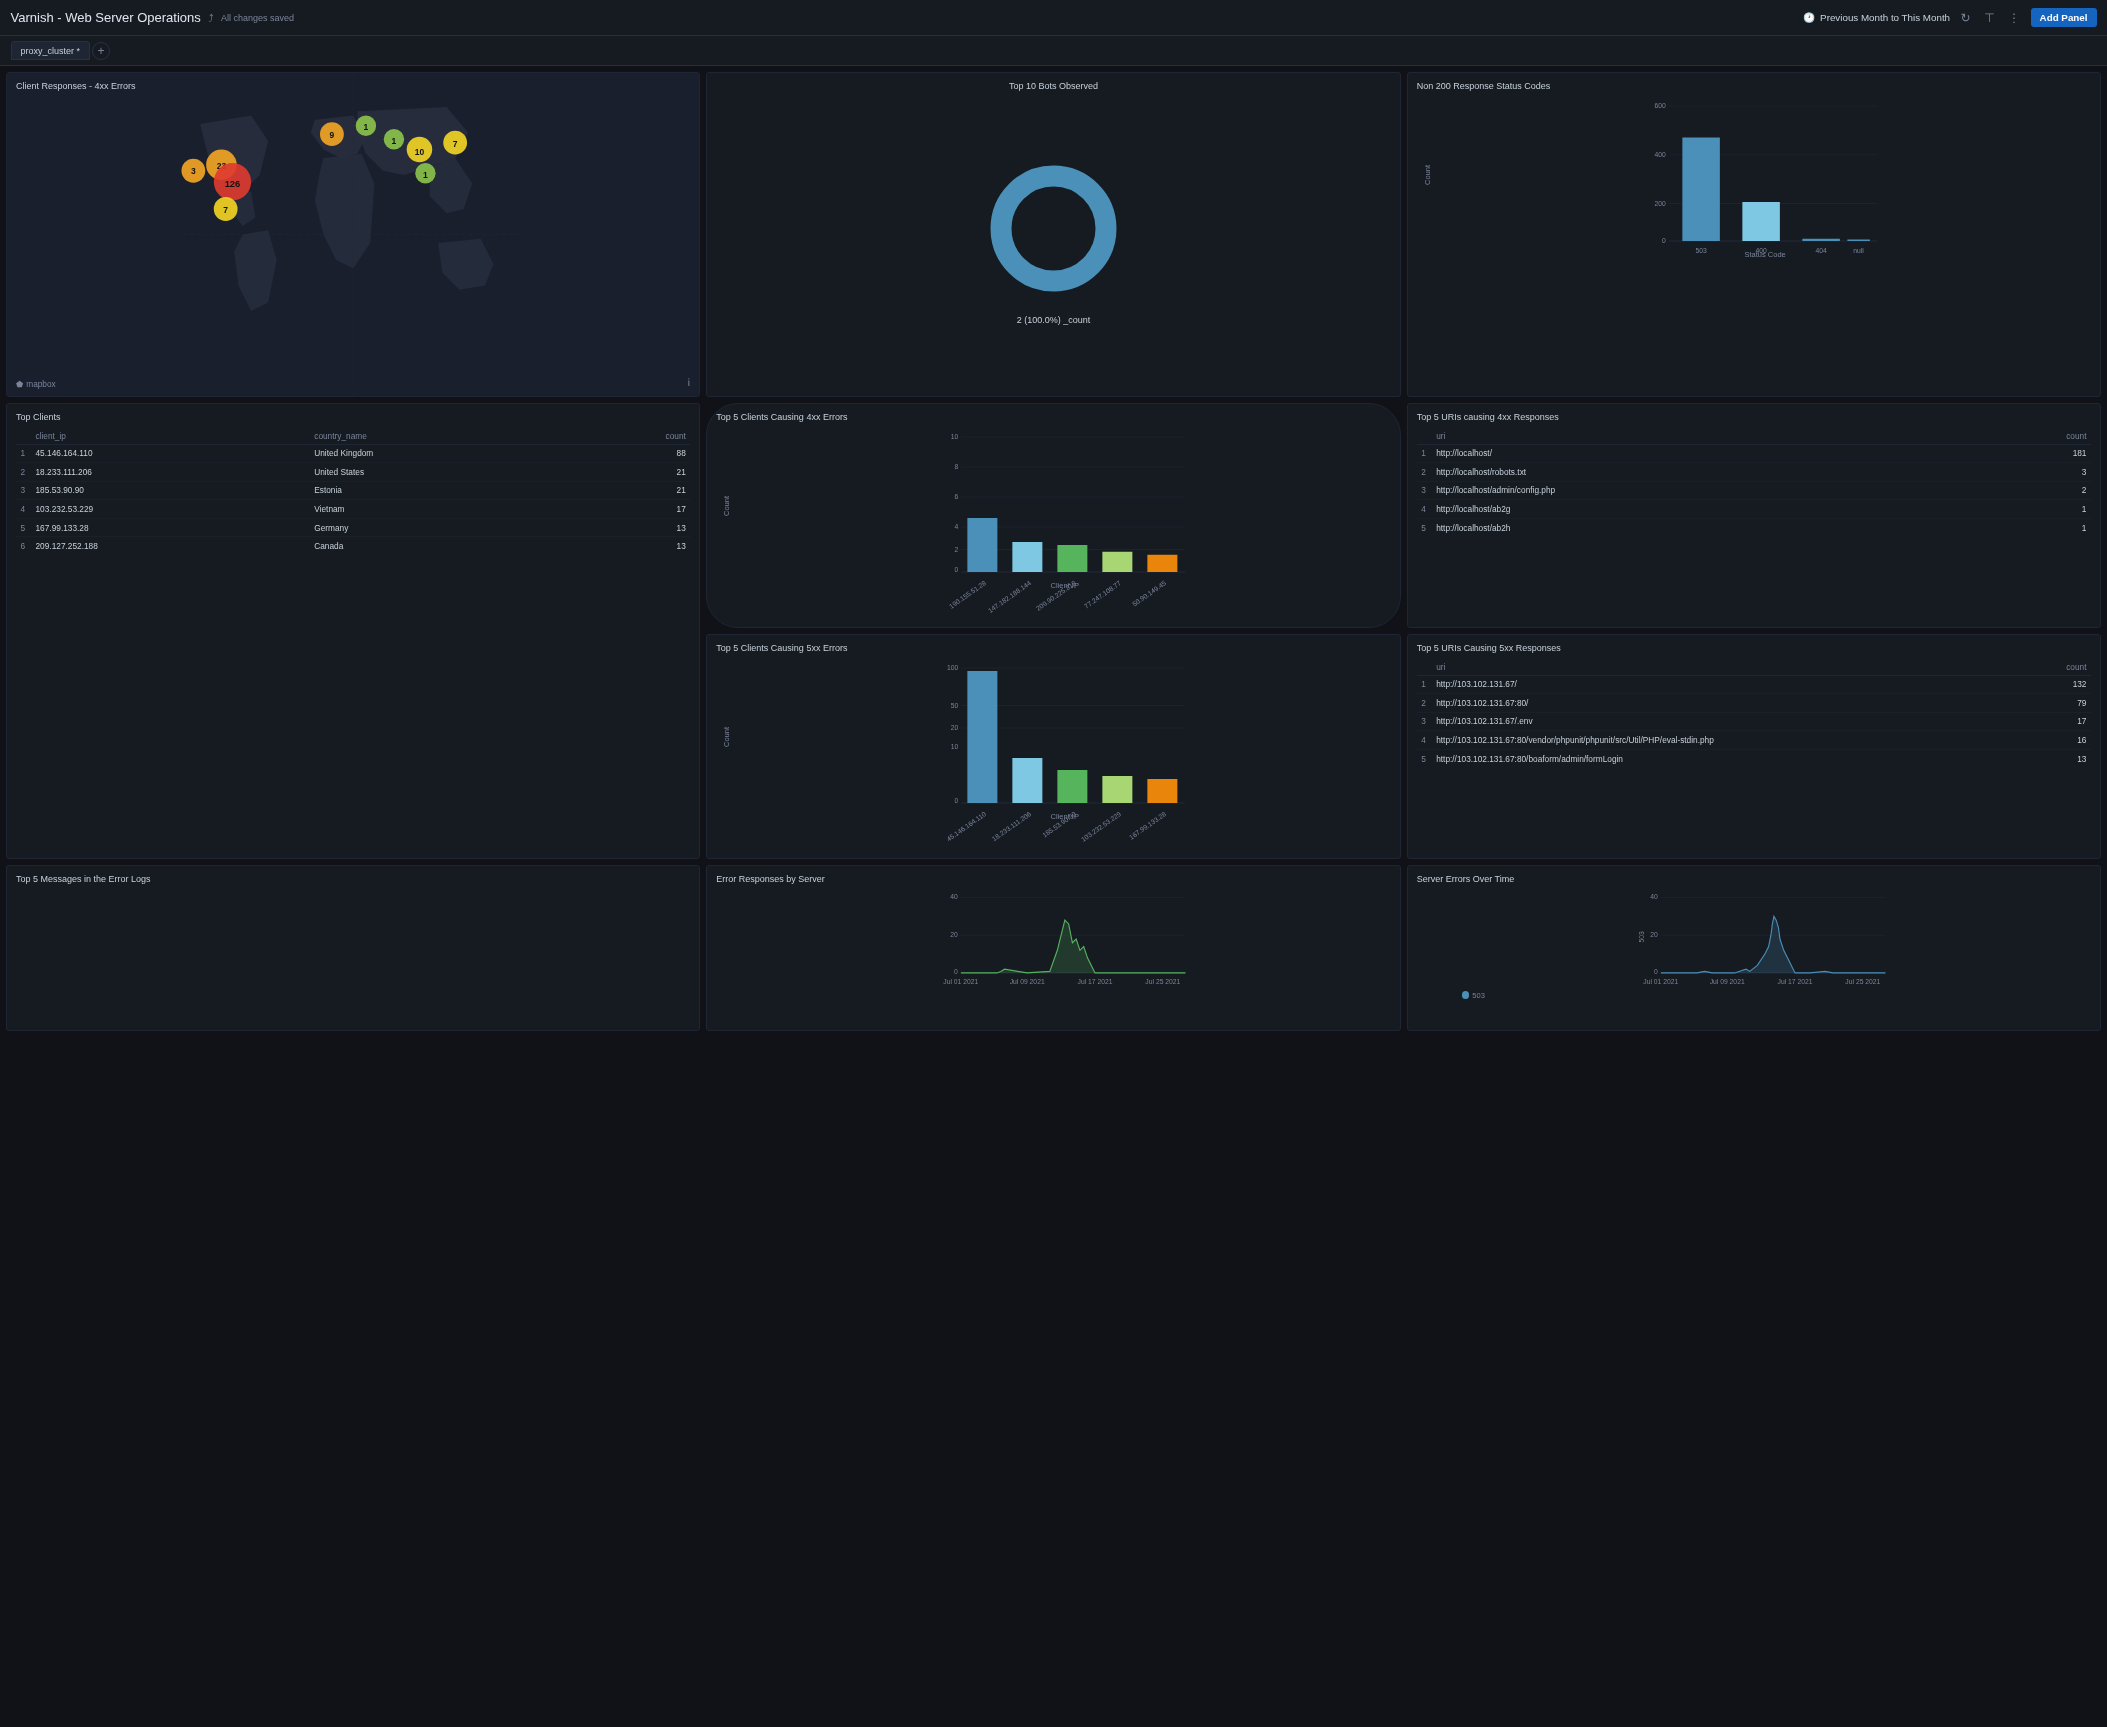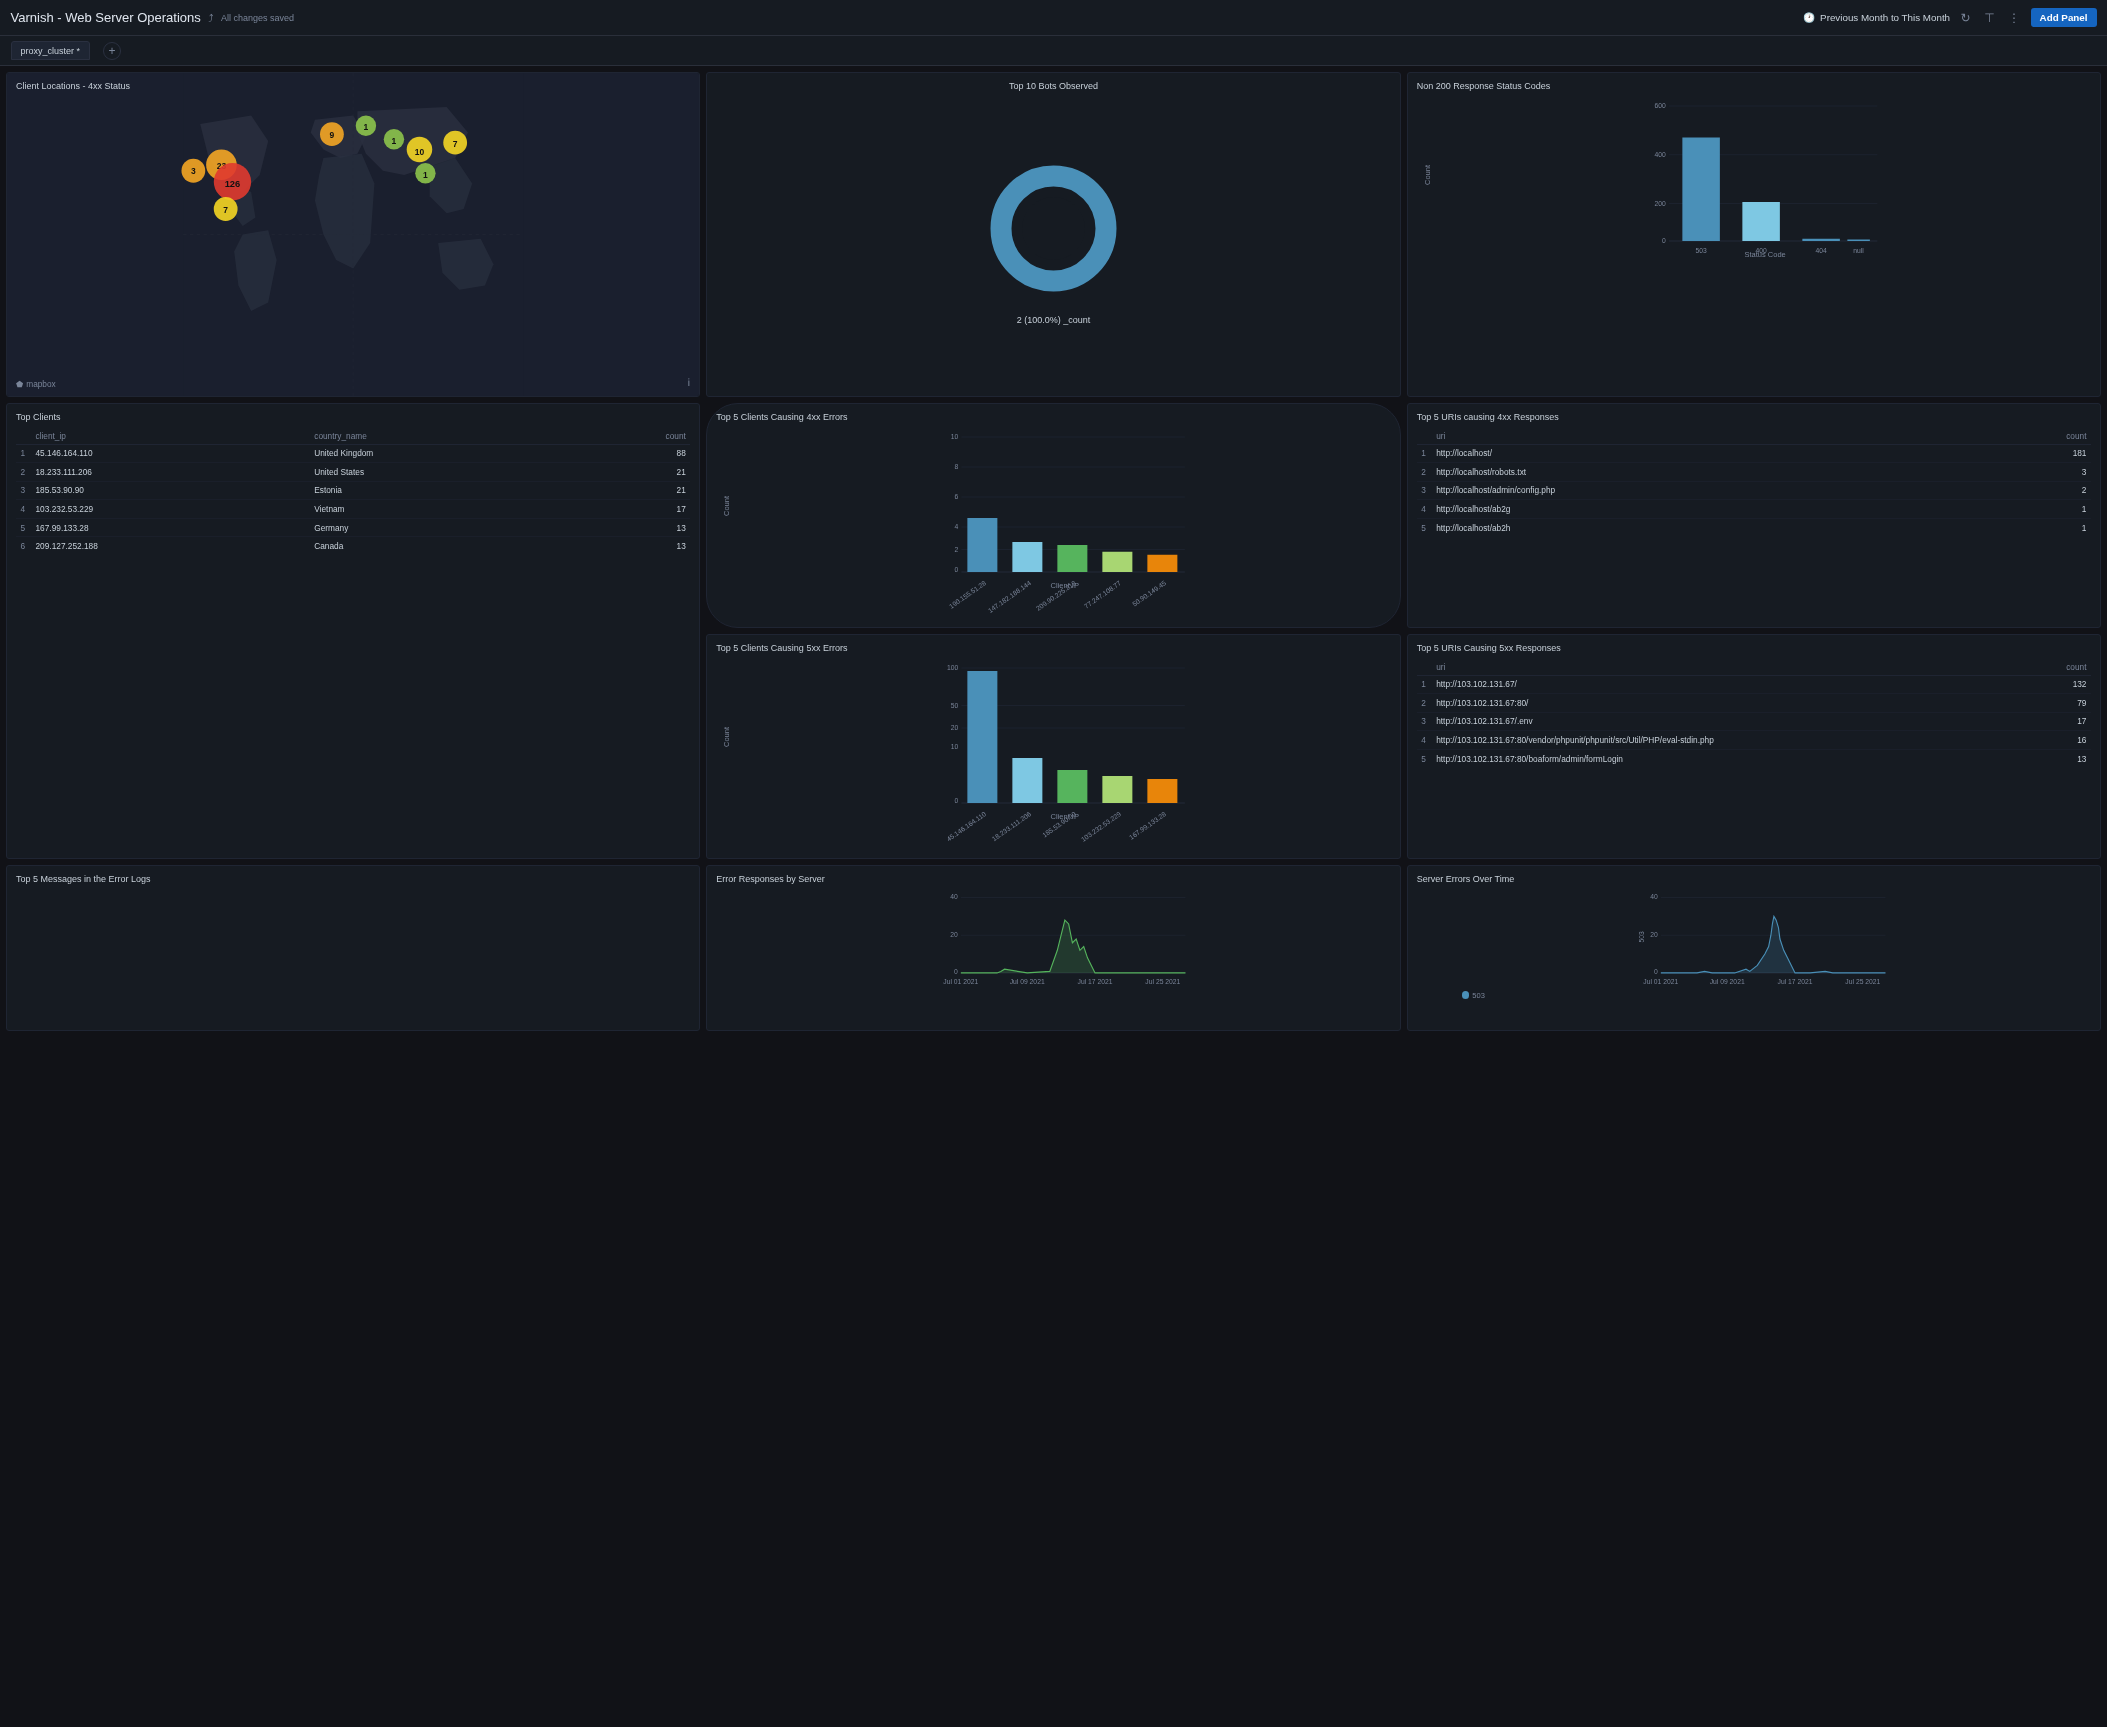--- a/index.html
+++ b/index.html
@@ -74,21 +74,21 @@
     }
 
     
     .tab-bar {
       background: #161b22;
       border-bottom: 0.8px solid #2a2f3a;
       padding: 0 10.5px;
       display: flex;
       align-items: center;
       height: 30px;
-      gap: 13px;
+      gap: 2px;
     }
     .tab {
       background: #1e2533;
       border: 0.8px solid #2a3040;
       border-radius: 3px 3px 0 0;
       padding: 3.8px 9px;
       font-size: 9px;
       color: #c7d0d9;
       cursor: pointer;
       display: flex;
@@ -280,21 +280,21 @@
   <div class="tab">
     <span>proxy_cluster *</span>
   </div>
   <button class="tab-add">+</button>
 </div>
 
 <div class="main-grid">
 
   <div class="panel map-panel" style="grid-column:1; grid-row:1; min-height:323px;">
     <div class="map-bg">
-      <span class="map-title">Client Locations - 4xx Status</span>
+      <span class="map-title">Client Responses - 4xx Errors</span>
 
       <svg width="100%" height="100%" viewBox="0 0 400 380" style="position:absolute;top:0;left:0;font-size:12px">
 
         <rect width="400" height="380" fill="#1a1f2e"></rect>
 
         <path d="M20 60 L80 50 L100 80 L90 120 L70 140 L50 130 L30 100 Z" fill="#2a3040" opacity="0.8"></path>
         <path d="M55 130 L80 140 L85 170 L70 180 L55 160 Z" fill="#2a3040" opacity="0.7"></path>
 
         <path d="M70 190 L100 185 L110 220 L100 270 L80 280 L65 250 L60 210 Z" fill="#2a3040" opacity="0.7"></path>
 

